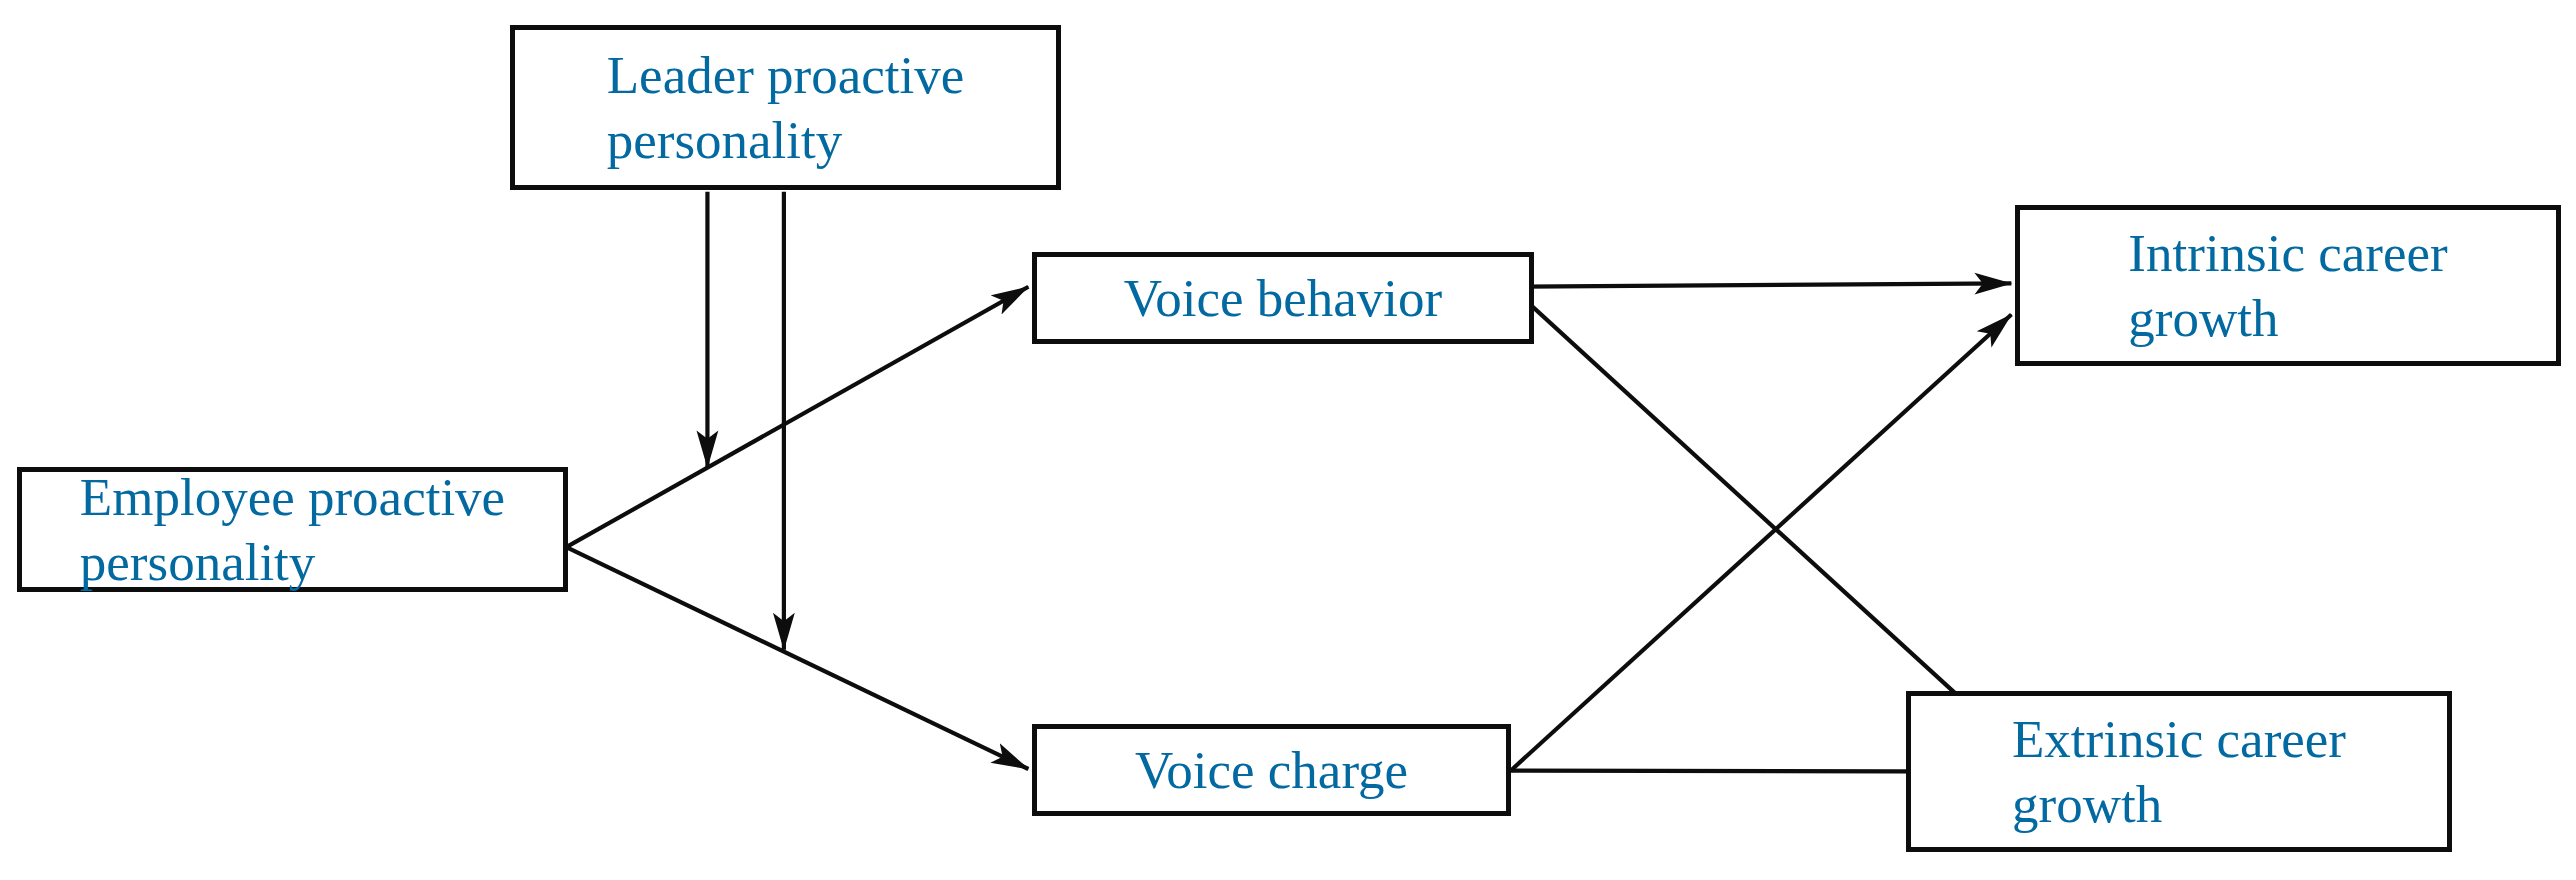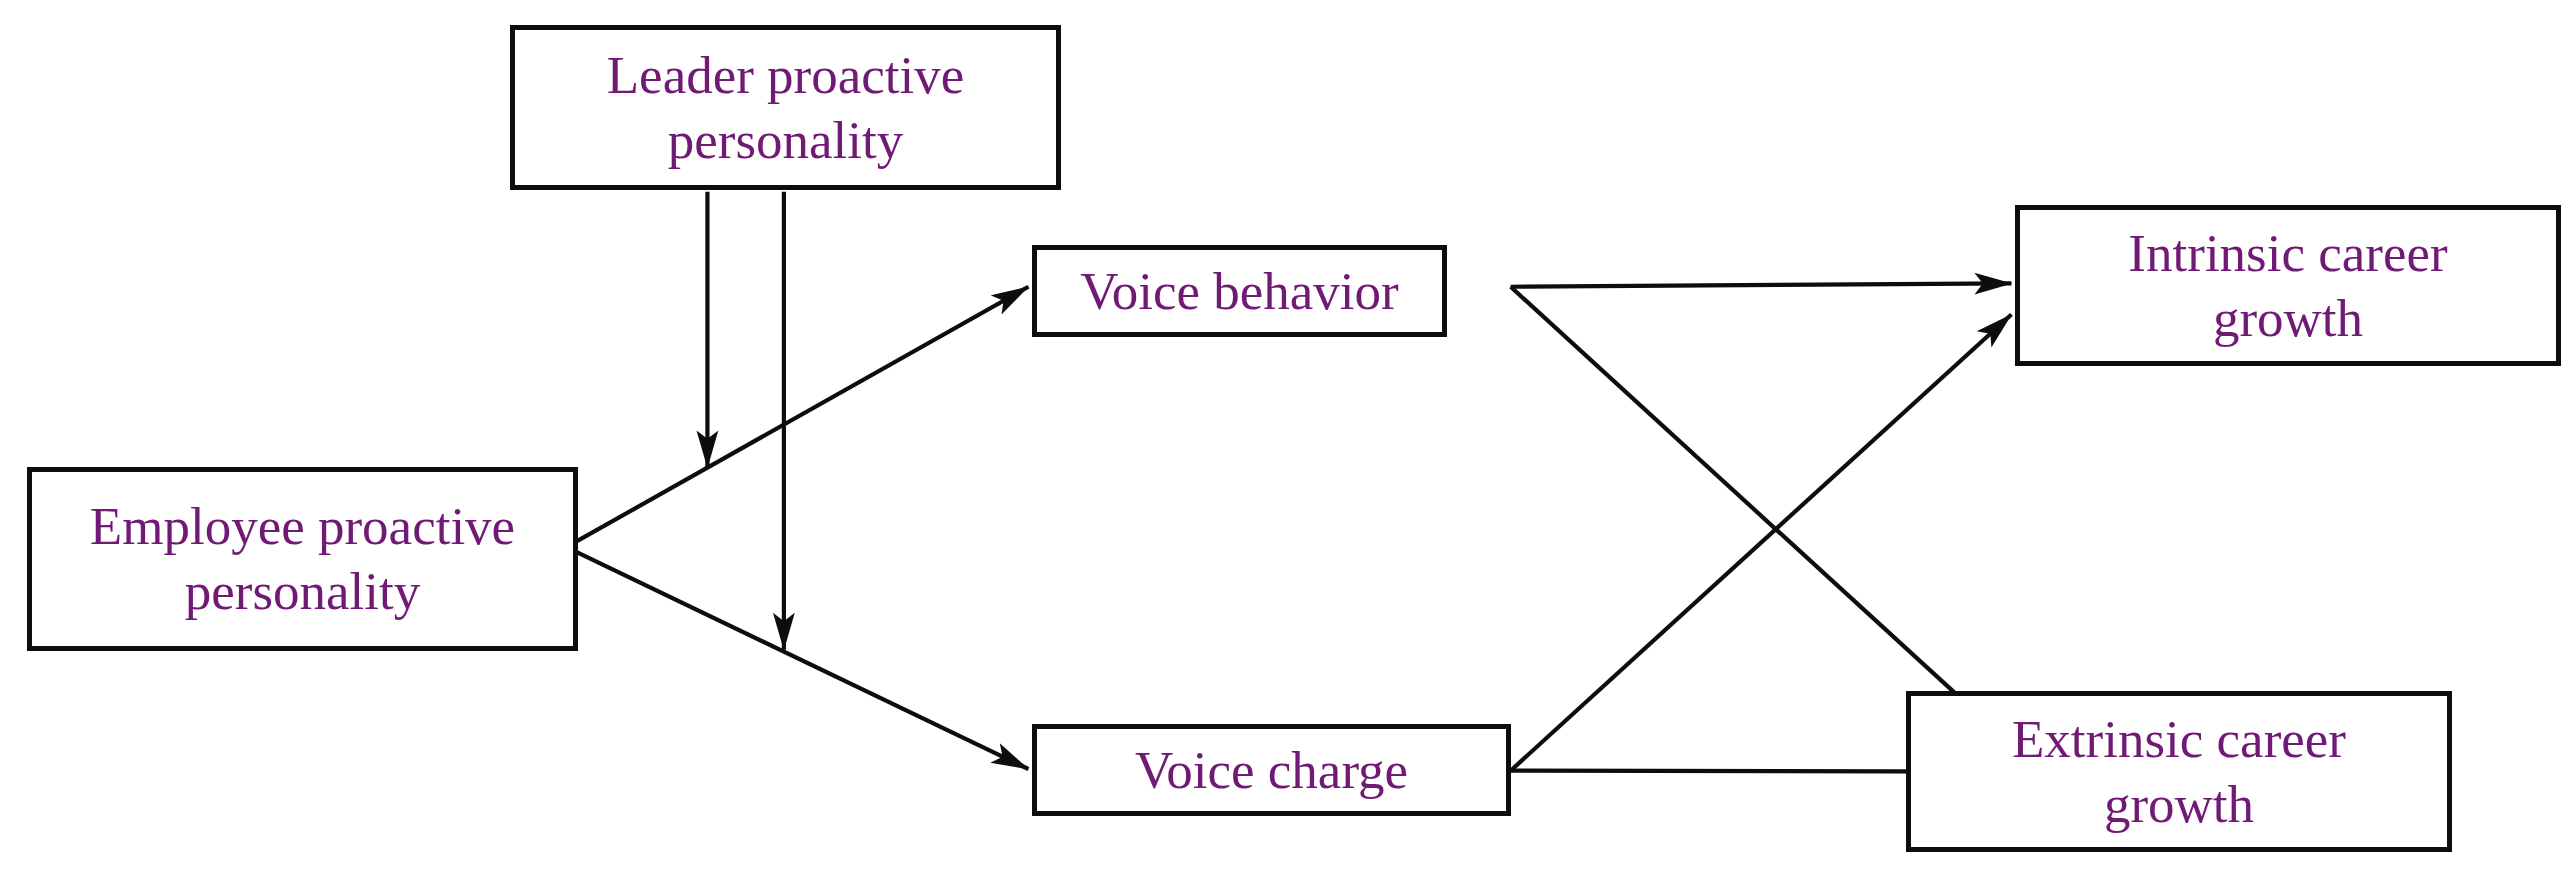--- a/index.html
+++ b/index.html
@@ -24,31 +24,31 @@
     display: block;
   }
   .node {
     position: absolute;
     box-sizing: border-box;
     background: #ffffff;
     border: 5px solid #0d0d0d;
     display: flex;
     align-items: center;
     justify-content: center;
-    text-align: center;
-    color: #701a75;
+    text-align: left;
+    color: #0369a1;
     font-size: 53px;
     line-height: 1.22;
     white-space: pre-line;
     z-index: 2;
   }
   
   .node-leader    { left: 510px;  top: 25px;  width: 551px; height: 165px; }
-  .node-employee  { left: 27px;   top: 467px; width: 551px; height: 184px; }
-  .node-voice     { left: 1032px; top: 245px; width: 415px; height: 92px; }
+  .node-employee  { left: 17px;   top: 467px; width: 551px; height: 125px; }
+  .node-voice     { left: 1032px; top: 252px; width: 502px; height: 92px; }
   .node-taking    { left: 1032px; top: 724px; width: 479px; height: 92px; }
   .node-intrinsic { left: 2015px; top: 205px; width: 546px; height: 161px; }
   .node-extrinsic { left: 1906px; top: 691px; width: 546px; height: 161px; }
 
   .edge {
     stroke: #0d0d0d;
     stroke-width: 5;
     fill: none;
   }
 </style>

